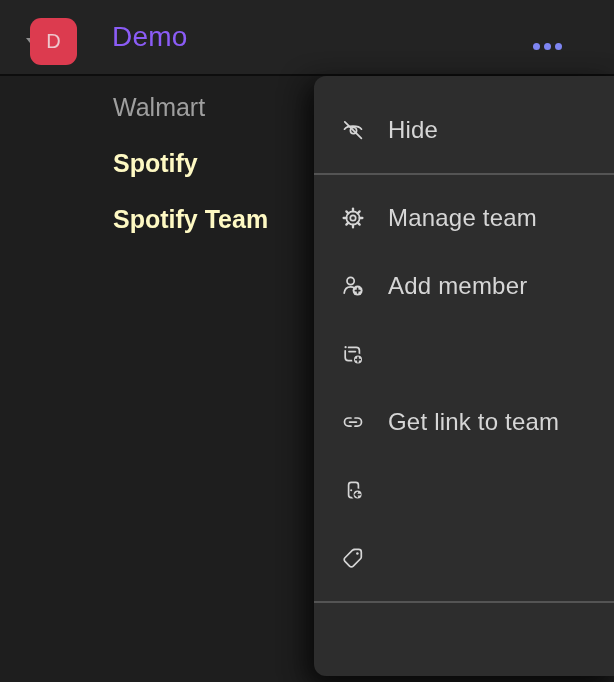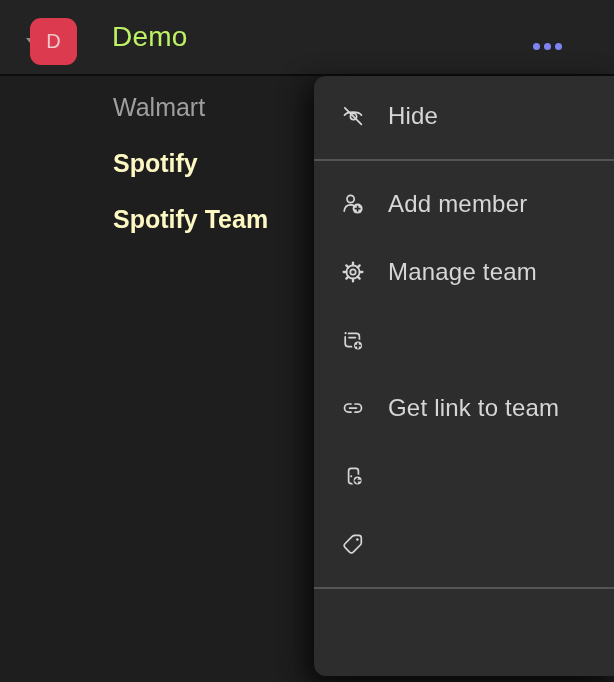--- a/index.html
+++ b/index.html
@@ -20,40 +20,40 @@
     border-top:10px solid #8f8f8f;cursor:pointer;
   }
   .avatar{
     position:absolute;left:30px;top:18px;width:47px;height:47px;
     background:#dc3b4f;border-radius:11px;
     display:flex;align-items:center;justify-content:center;
   }
   .avatar span{color:#eec7cd;font-size:20px;font-weight:400;}
   .team-title{
     position:absolute;left:112px;top:0;height:74px;display:flex;align-items:center;
-    color:#bef264;font-size:28px;font-weight:400;letter-spacing:.2px;
+    color:#8b5cf6;font-size:28px;font-weight:400;letter-spacing:.2px;
   }
   .more-btn{
     position:absolute;right:48px;top:30px;height:24px;
     display:flex;align-items:center;gap:4px;cursor:pointer;padding:4px;
   }
   .more-btn i{display:block;width:7px;height:7px;border-radius:50%;background:#7e85f2;}
   
   .channel-list{position:absolute;left:113px;top:79px;}
   .channel{
     height:56px;display:flex;align-items:center;font-size:25px;cursor:pointer;
     color:#9f9f9f;font-weight:400;white-space:nowrap;
   }
   .channel.unread{color:#fef9c3;font-weight:700;}
   
   .context-menu{
     position:absolute;left:314px;top:76px;right:0;height:600px;
     background:#2d2d2d;border-radius:12px 0 0 12px;
     box-shadow:-8px 6px 26px rgba(0,0,0,.55), 0 14px 30px rgba(0,0,0,.45);
-    padding-top:6px;box-sizing:border-box;
+    padding-top:20px;box-sizing:border-box;
   }
   .menu-item{
     height:68px;display:flex;align-items:center;gap:21px;
     padding-left:25px;cursor:pointer;
   }
   .mi-icon{width:28px;height:28px;flex:0 0 28px;color:#d6d6d6;}
   .mi-icon svg{width:28px;height:28px;display:block;}
   .mi-label{color:#d6d6d6;font-size:24px;font-weight:400;letter-spacing:.2px;}
   .menu-divider{height:2px;background:#545454;margin:9px 0;}
 </style>
@@ -96,47 +96,47 @@
       </svg>
     </span>
     <span class="mi-label">Hide</span>
   </div>
 
   <div class="menu-divider"></div>
 
   <div class="menu-item">
     <span class="mi-icon">
       <svg viewBox="0 0 28 28" fill="none" stroke="currentColor" stroke-width="1.7" stroke-linecap="round" stroke-linejoin="round">
-        <circle cx="11.6" cy="9" r="3.6"></circle>
-        <path d="M5.2 21.2 c0.4 -4.2 3.1 -6.4 6.4 -6.4 c1.5 0 2.8 0.4 3.9 1.1"></path>
-        <circle cx="18.6" cy="18.6" r="5" fill="currentColor" stroke="none"></circle>
-        <path d="M18.6 16.4 v4.4 M16.4 18.6 h4.4" stroke="#2d2d2d" stroke-width="1.7"></path>
-      </svg>
-    </span>
-    <span class="mi-label">Add member</span>
-  </div>
-
-  <div class="menu-item">
-    <span class="mi-icon">
-      <svg viewBox="0 0 28 28" fill="none" stroke="currentColor" stroke-width="1.7" stroke-linecap="round" stroke-linejoin="round">
         <circle cx="14" cy="14" r="6.6"></circle>
         <circle cx="14" cy="14" r="2.7"></circle>
         <g stroke-width="2.3">
           <path d="M20.6 14 h2.8"></path>
             <path d="M18.67 18.67 l1.98 1.98"></path>
           <path d="M14 20.6 v2.8"></path>
             <path d="M9.33 18.67 l-1.98 1.98"></path>
           <path d="M7.4 14 h-2.8"></path>
             <path d="M9.33 9.33 L7.35 7.35"></path>
           <path d="M14 7.4 v-2.8"></path>
             <path d="M18.67 9.33 l1.98 -1.98"></path>
         </g>
       </svg>
     </span>
     <span class="mi-label">Manage team</span>
+  </div>
+
+  <div class="menu-item">
+    <span class="mi-icon">
+      <svg viewBox="0 0 28 28" fill="none" stroke="currentColor" stroke-width="1.7" stroke-linecap="round" stroke-linejoin="round">
+        <circle cx="11.6" cy="9" r="3.6"></circle>
+        <path d="M5.2 21.2 c0.4 -4.2 3.1 -6.4 6.4 -6.4 c1.5 0 2.8 0.4 3.9 1.1"></path>
+        <circle cx="18.6" cy="18.6" r="5" fill="currentColor" stroke="none"></circle>
+        <path d="M18.6 16.4 v4.4 M16.4 18.6 h4.4" stroke="#2d2d2d" stroke-width="1.7"></path>
+      </svg>
+    </span>
+    <span class="mi-label">Add member</span>
   </div>
 
   <div class="menu-item">
     <span class="mi-icon">
       <svg viewBox="0 0 28 28" fill="none" stroke="currentColor" stroke-width="1.7" stroke-linecap="round" stroke-linejoin="round">
         <path d="M9.6 7.4 h7.6 a3.2 3.2 0 0 1 3.2 3.2 v6.6"></path>
         <path d="M6.2 10.8 v6.6 a3.2 3.2 0 0 0 3.2 3.2 h4.4"></path>
         <circle cx="6.6" cy="7.2" r="1.1" fill="currentColor" stroke="none"></circle>
         <path d="M10 11.6 h6.4"></path>
         <circle cx="19" cy="19.6" r="5" fill="currentColor" stroke="#2d2d2d" stroke-width="2"></circle>

